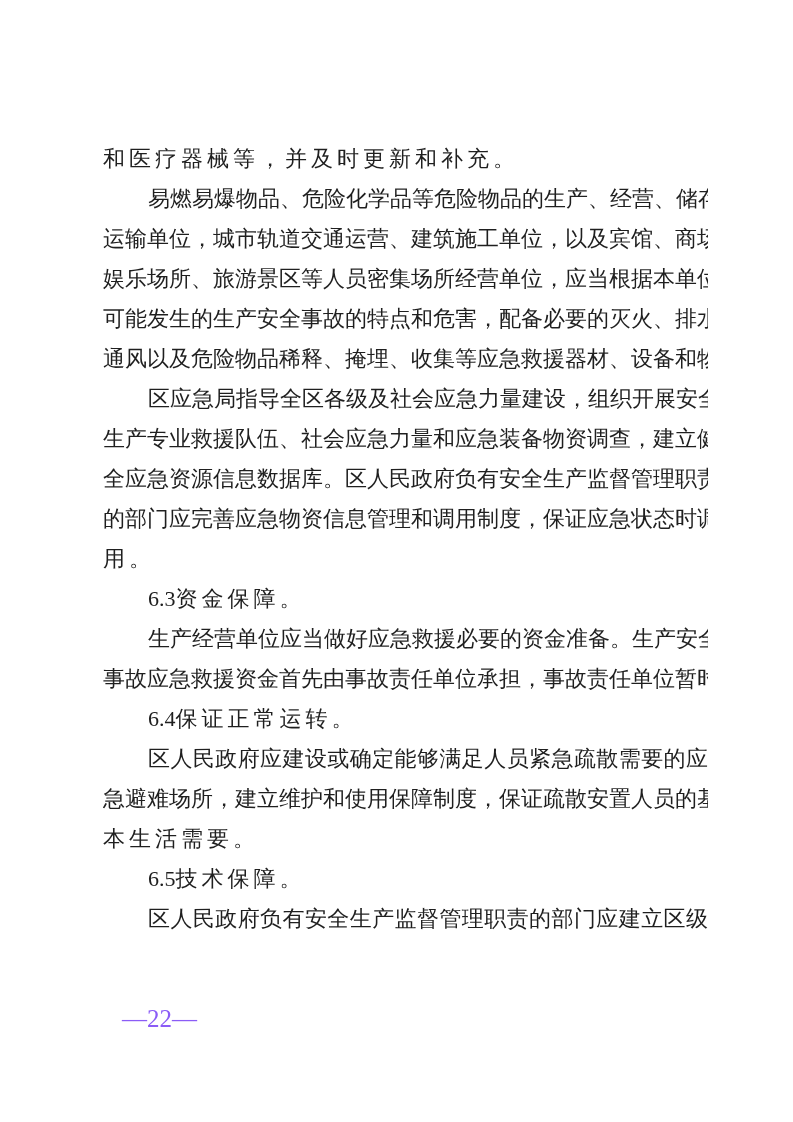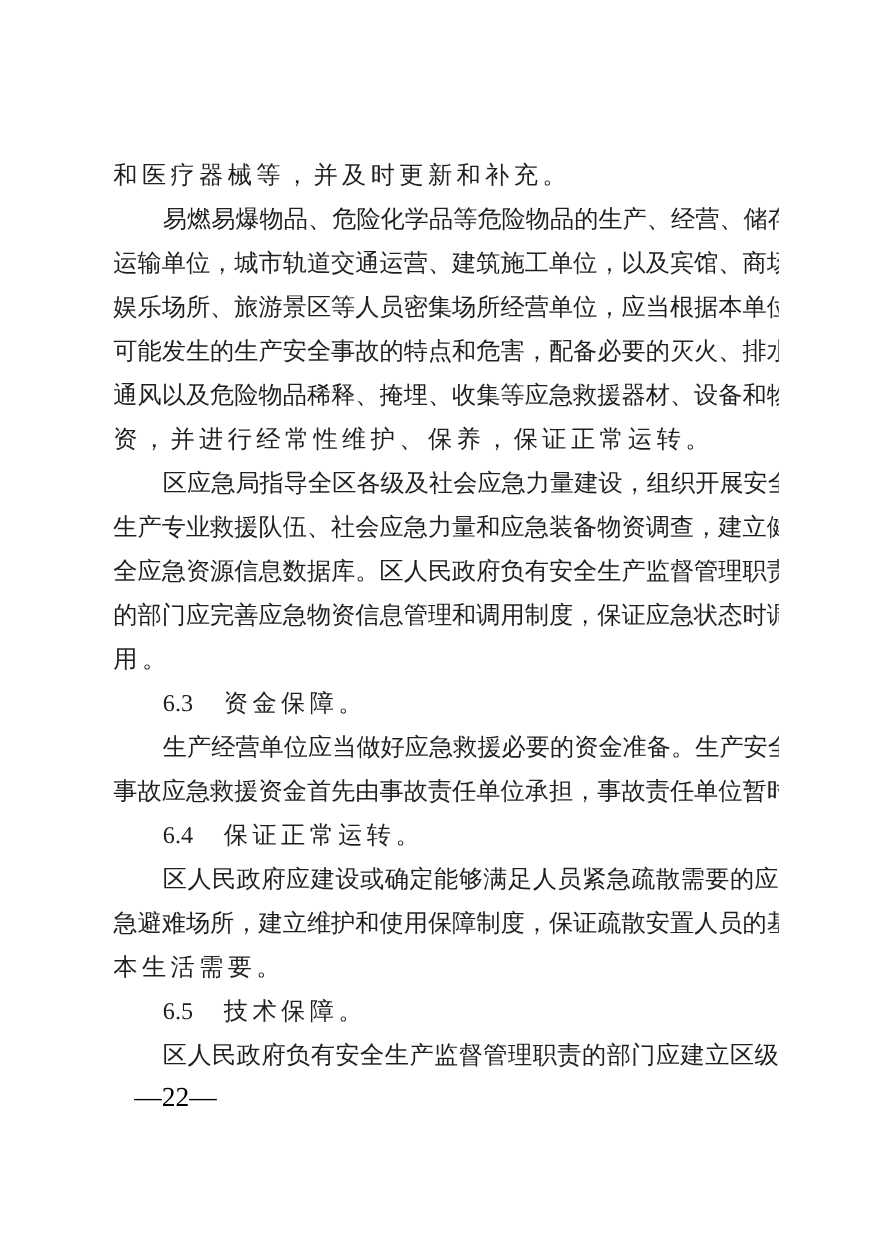--- a/index.html
+++ b/index.html
@@ -42,48 +42,46 @@
   .line.flush {
     text-align: left;
     letter-spacing: 4px;
   }
   .line.heading {
     text-align: left;
     padding-left: 45px;
     letter-spacing: 2px;
   }
   .heading-number {
-    margin-right: 28px;
     letter-spacing: 0;
   }
   .heading-label {
     letter-spacing: 4px;
   }
   .page-number {
     position: absolute;
     left: 122px;
-    top: 981px;
+    top: 1002px;
     height: 34px;
     line-height: 34px;
     font-size: 25px;
-    color: #000000;
+    color: #8b5cf6;
   }
 </style>
 </head>
 <body>
 
 <div class="page">
   <div class="text-block" id="text-block">
       <div class="line body flush">和医疗器械等，并及时更新和补充。</div>
       <div class="line body indent fill">易燃易爆物品、危险化学品等危险物品的生产、经营、储存、</div>
       <div class="line body fill">运输单位，城市轨道交通运营、建筑施工单位，以及宾馆、商场、</div>
       <div class="line body fill">娱乐场所、旅游景区等人员密集场所经营单位，应当根据本单位</div>
       <div class="line body fill">可能发生的生产安全事故的特点和危害，配备必要的灭火、排水、</div>
       <div class="line body fill">通风以及危险物品稀释、掩埋、收集等应急救援器材、设备和物</div>
-      <div class="line body flush">资，并进行经常性维护、保养，保证正常运转。</div>
       <div class="line body indent fill">区应急局指导全区各级及社会应急力量建设，组织开展安全</div>
       <div class="line body fill">生产专业救援队伍、社会应急力量和应急装备物资调查，建立健</div>
       <div class="line body fill">全应急资源信息数据库。区人民政府负有安全生产监督管理职责</div>
       <div class="line body fill">的部门应完善应急物资信息管理和调用制度，保证应急状态时调</div>
       <div class="line body flush">用。</div>
       <div class="line heading"><span class="heading-number">6.3</span><span class="heading-label">资金保障。</span></div>
       <div class="line body indent fill">生产经营单位应当做好应急救援必要的资金准备。生产安全</div>
       <div class="line body fill">事故应急救援资金首先由事故责任单位承担，事故责任单位暂时</div>
       <div class="line heading"><span class="heading-number">6.4</span><span class="heading-label">保证正常运转。</span></div>
       <div class="line body indent fill">区人民政府应建设或确定能够满足人员紧急疏散需要的应</div>

